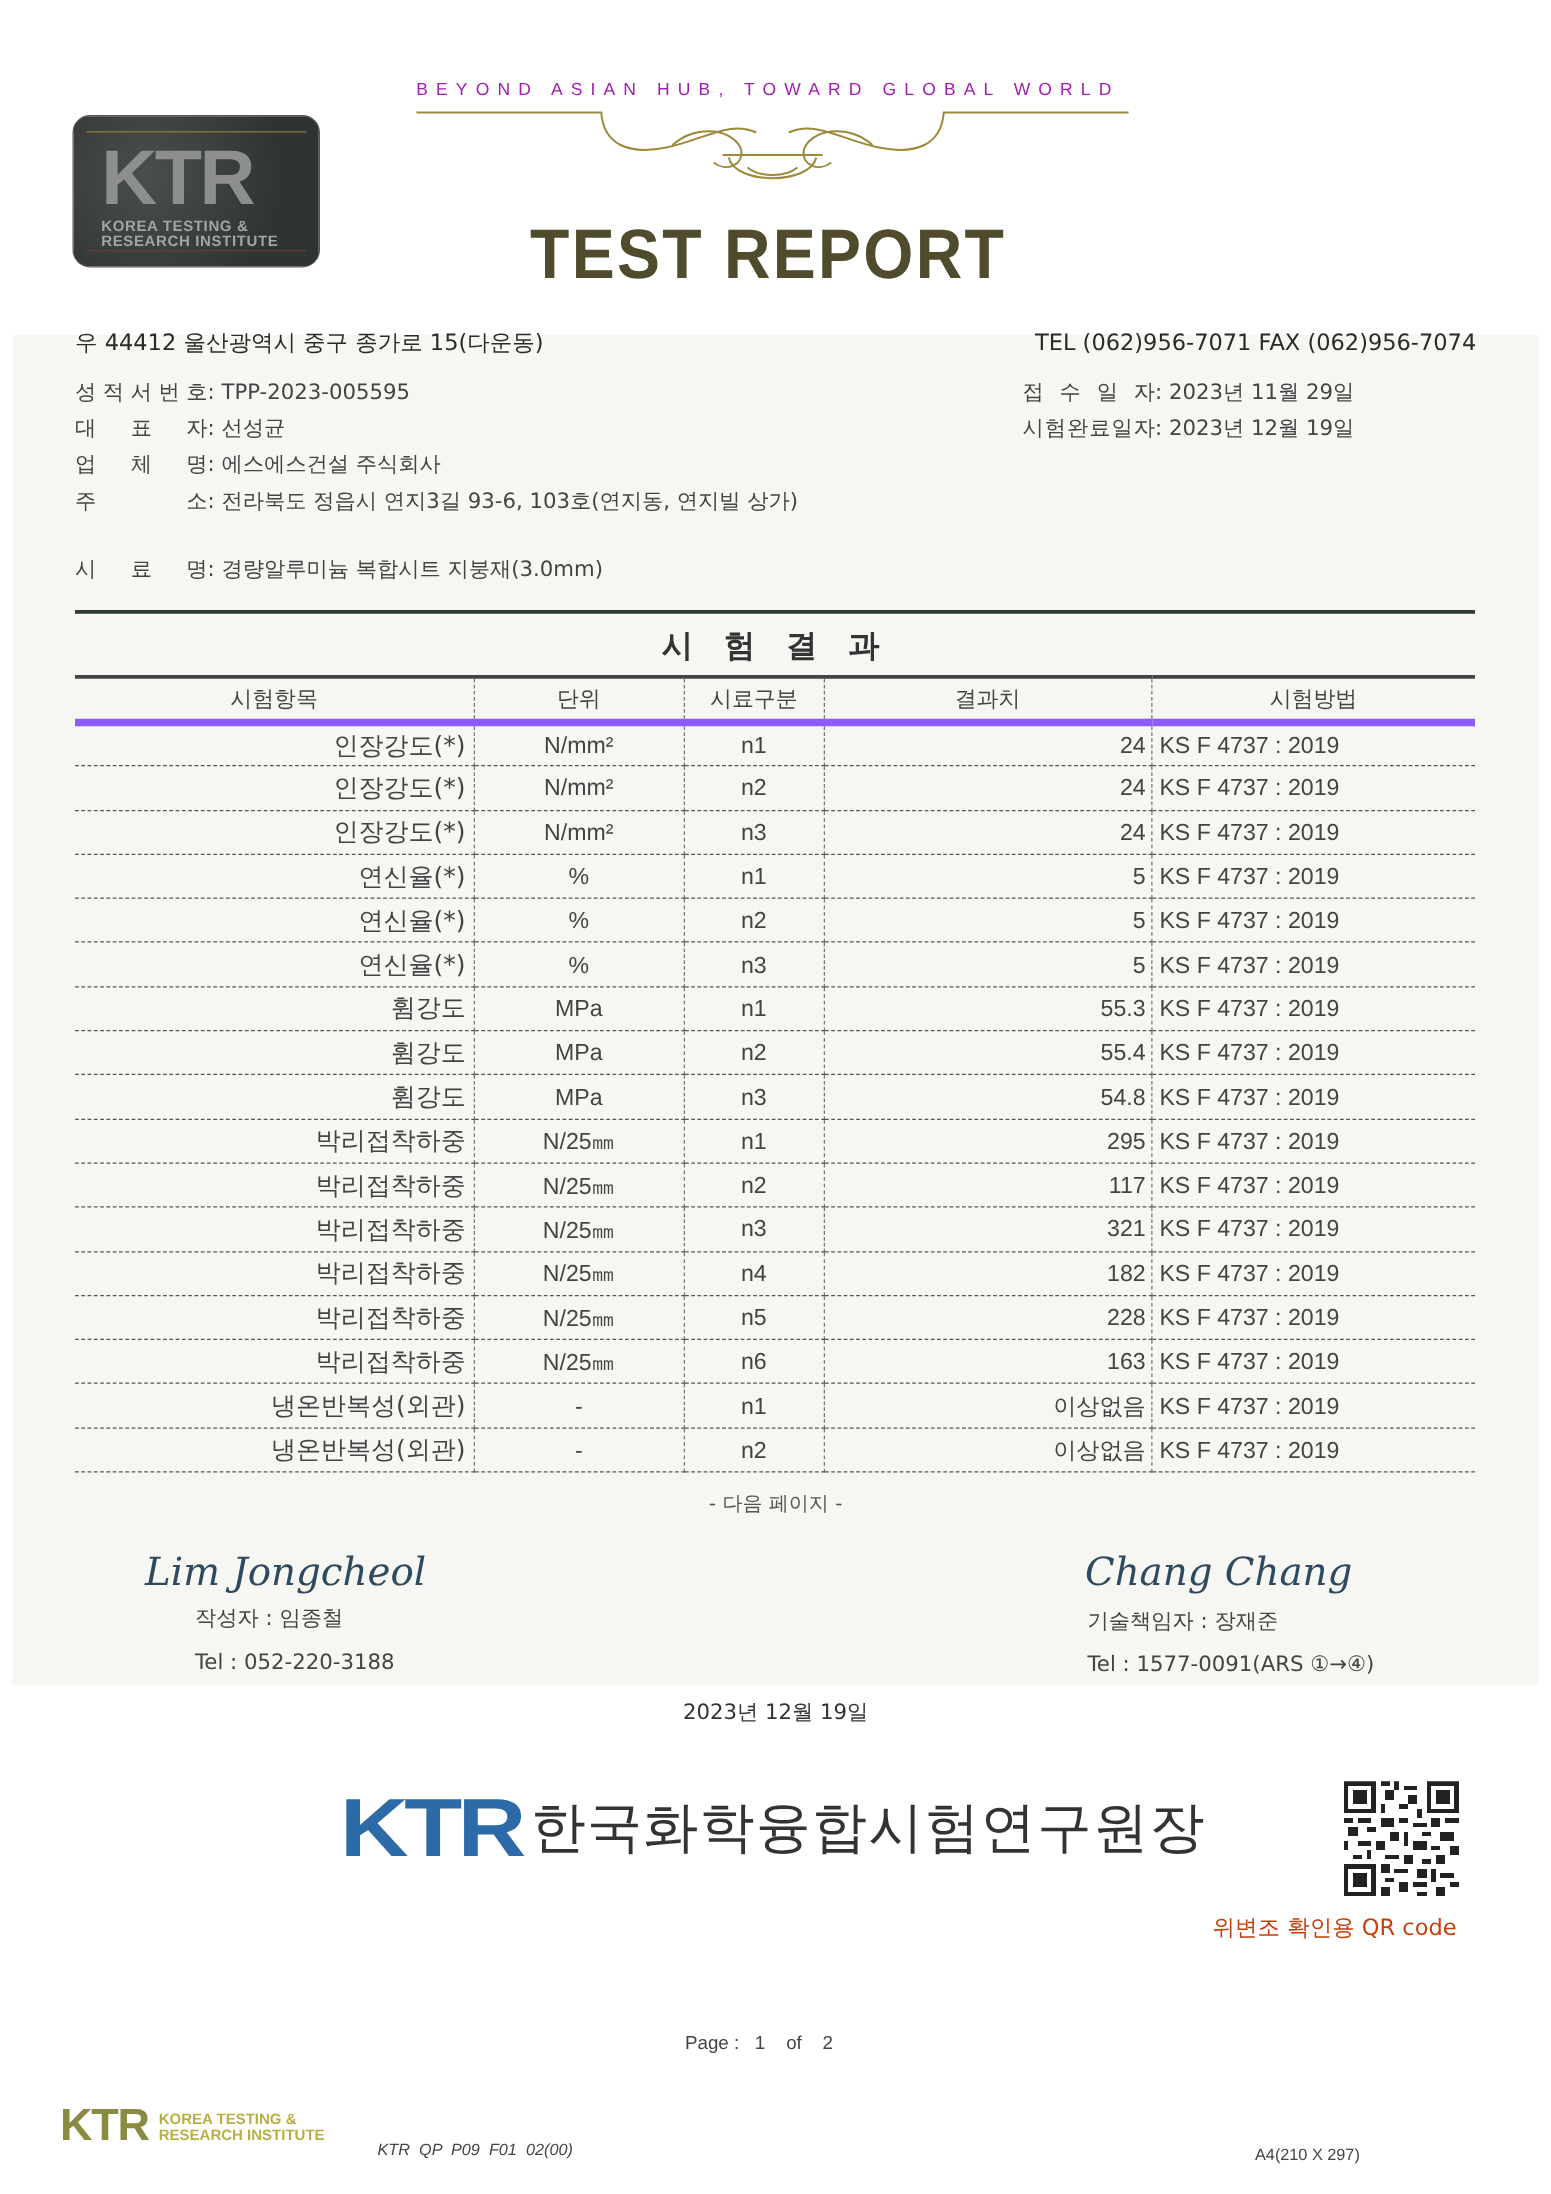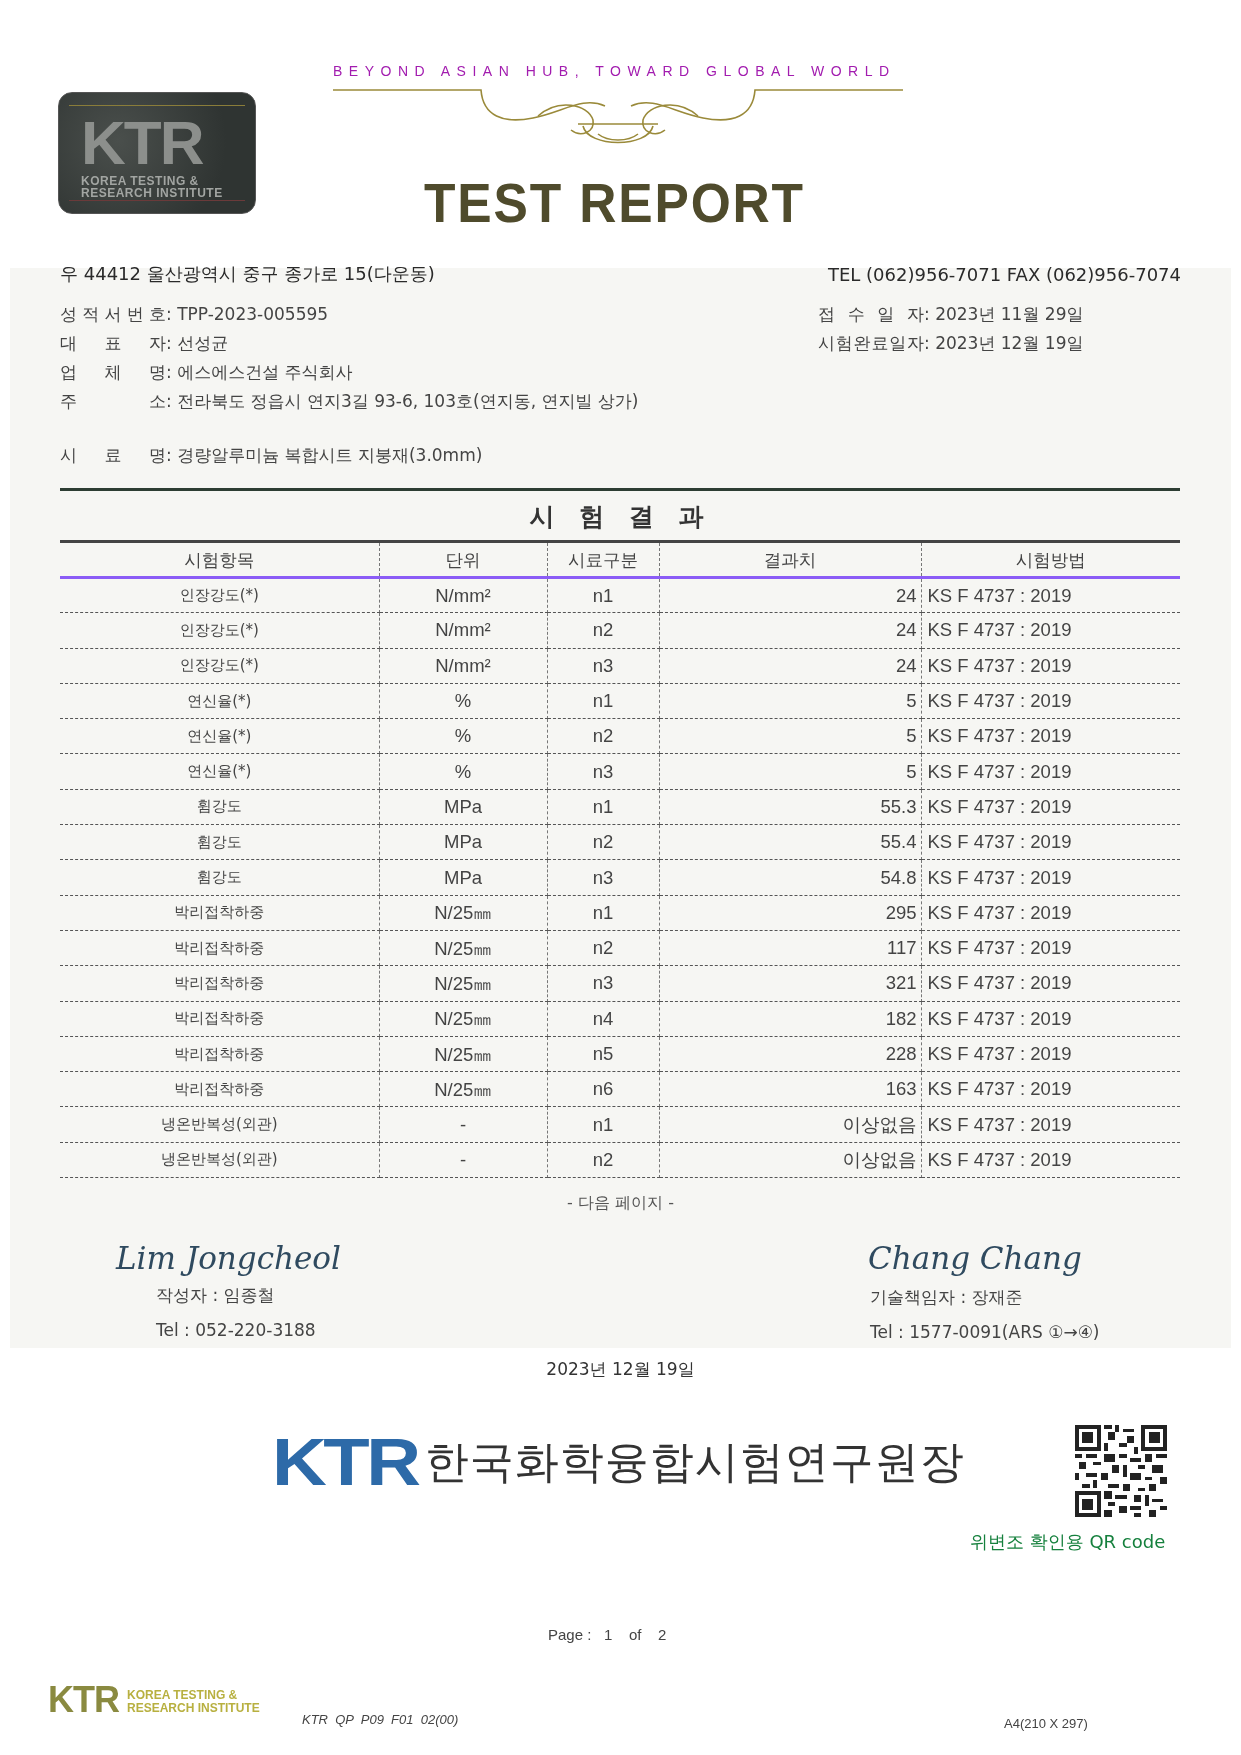--- a/index.html
+++ b/index.html
@@ -39,23 +39,23 @@
 
   .rule-thick { position: absolute; left: 60px; width: 1120px; height: 3px; background: #2d3d32; }
 
   .section-title { position: absolute; left: 0; width: 1241px; top: 500px; text-align: center; font-size: 25px; font-weight: bold;
     letter-spacing: 8px; color: #333; }
 
   
   .results { position: absolute; left: 60px; top: 540px; width: 1120px; border-collapse: collapse; font-family: "Liberation Sans", sans-serif; }
   .results th, .results td { height: 35.3px; font-size: 18.5px; font-weight: normal; color: #444; padding: 0 6px;
     border-bottom: 1.5px dashed #555; border-right: 1px dashed #777; white-space: nowrap; }
-  .results th { border-bottom: 3px solid #8b5cf6; border-top: 3px solid #444; height: 36px; text-align: center; }
+  .results th { border-bottom: 6px solid #8b5cf6; border-top: 3px solid #444; height: 36px; text-align: center; }
   .results tr > *:last-child { border-right: none; }
-  .results td.c-item { text-align: center; padding-left: 6px; font-family: "DejaVu Sans", sans-serif; font-size: 15px; }
+  .results td.c-item { text-align: right; padding-left: 6px; font-family: "DejaVu Sans", sans-serif; font-size: 20px; }
   .results td.c-unit, .results td.c-sample { text-align: center; }
   .results td.c-value { text-align: right; padding-right: 4px; }
   .results td.c-method { text-align: left; padding-left: 6px; }
   .results th { font-family: "DejaVu Sans", sans-serif; font-size: 17.5px; }
   .col-item { width: 319px; } .col-unit { width: 168px; } .col-sample { width: 112px; } .col-value { width: 262px; } .col-method { width: 259px; }
 
   .next-page { position: absolute; left: 0; width: 1241px; top: 1193px; text-align: center; font-size: 16px; color: #555; }
 
   .sig { position: absolute; font-family: "DejaVu Serif", "Liberation Serif", serif; font-style: italic; color: #2f4a5f; font-size: 31px; }
   .sig-left { left: 116px; top: 1240px; }
@@ -64,21 +64,21 @@
   .signer-left { left: 116px; top: 1278px; margin-left: 40px; }
   .signer-right { left: 870px; top: 1280px; }
 
   .issue-date { position: absolute; left: 0; width: 1241px; top: 1358px; text-align: center; font-size: 17px; color: #333; }
 
   .org-brand { position: absolute; left: 272px; top: 1424px; display: flex; align-items: center; }
   .org-brand .ktr { font-family: "Liberation Sans", sans-serif; font-weight: bold; font-size: 66px; color: #2d6aa8; letter-spacing: -3px; transform: scaleX(1.15); transform-origin: left; margin-right: 26px; }
   .org-brand .name { font-size: 44px; font-weight: normal; color: #333; letter-spacing: 1px; }
 
   .qr { position: absolute; left: 1074px; top: 1425px; width: 94px; height: 92px; }
-  .qr-caption { position: absolute; left: 970px; top: 1530px; font-size: 18px; color: #15803d; white-space: nowrap; }
+  .qr-caption { position: absolute; left: 970px; top: 1530px; font-size: 18px; color: #c2410c; white-space: nowrap; }
 
   .page-indicator { position: absolute; left: 548px; top: 1626px; font-family: "Liberation Sans", sans-serif; font-size: 15px; color: #444; white-space: pre; }
 
   .footer-logo { position: absolute; left: 48px; top: 1685px; display: flex; align-items: flex-end; }
   .footer-logo .ktr { font-family: "Liberation Sans", sans-serif; font-weight: bold; font-size: 36px; color: #8a8a40; letter-spacing: -1px; line-height: 30px; }
   .footer-logo .inst { font-family: "Liberation Sans", sans-serif; font-weight: bold; font-size: 12px; color: #b8b040; line-height: 13px; margin-left: 8px; margin-bottom: 0; }
   .footer-code { position: absolute; left: 302px; top: 1712px; font-family: "Liberation Sans", sans-serif; font-size: 13px; color: #444; white-space: pre; font-style: italic; }
   .footer-size { position: absolute; left: 1004px; top: 1716px; font-family: "Liberation Sans", sans-serif; font-size: 13px; color: #444; }
 </style>
 </head>

